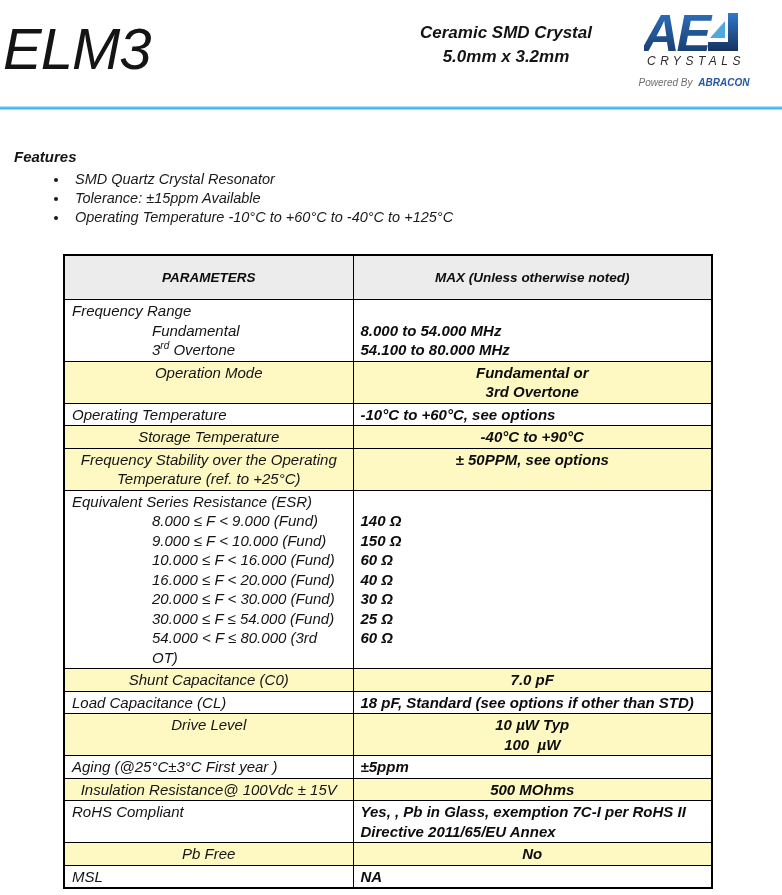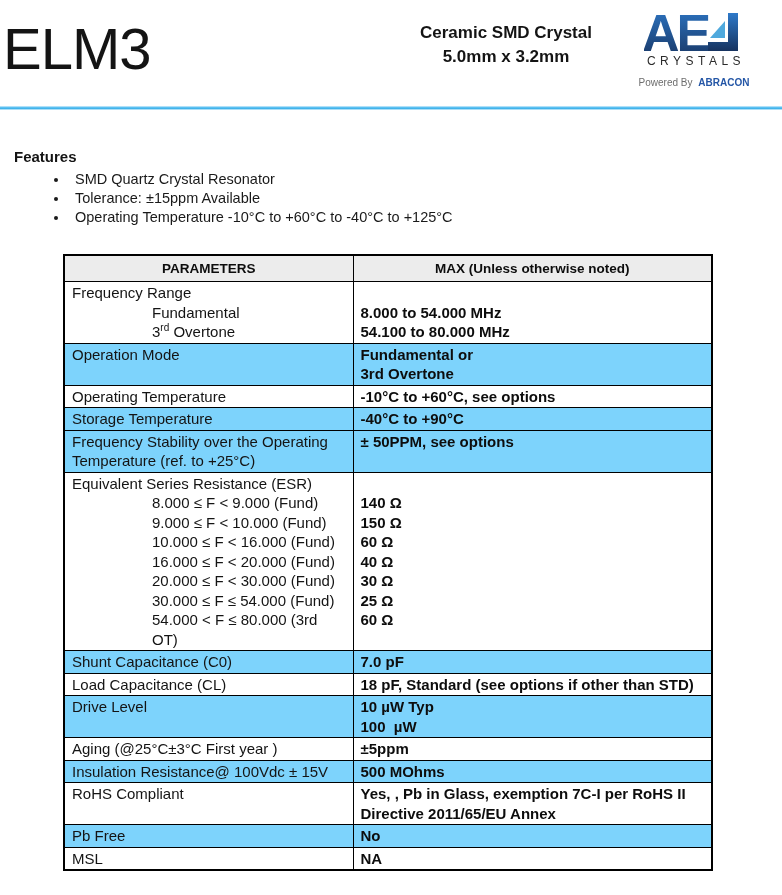--- a/index.html
+++ b/index.html
@@ -3,21 +3,21 @@
 <meta charset="utf-8">
 <style>
   * { margin: 0; padding: 0; box-sizing: border-box; }
   html, body { background: #ffffff; }
   body {
     width: 782px; height: 895px; overflow: hidden;
     font-family: "Liberation Sans", sans-serif;
     color: #111;
     position: relative;
   }
-  .page { width: 782px; height: 895px; position: relative; }
+  .page { width: 782px; height: 895px; position: relative; font-style: italic; }
 
   
   .header { position: relative; height: 106px; }
   .product-name {
     position: absolute; left: 3px; top: 20px;
     font-size: 58px; font-weight: 400; letter-spacing: -1px;
     color: #141414; line-height: 1;
   }
   .subtitle {
     position: absolute; left: 420px; top: 21px;
@@ -57,23 +57,23 @@
   }
   .spec-table td { border: 1px solid #000; vertical-align: top; }
   .spec-table col.c1 { width: 289px; }
   .spec-table col.c2 { width: 359px; }
   td.title {
     background: #29a9e8; color: #ffffff; font-weight: bold;
     font-size: 13.5px; text-align: center; padding: 2px 0; letter-spacing: 0.2px;
   }
   tr.colhead td {
     background: #ececec; font-weight: bold; font-size: 13.5px;
-    text-align: center; padding: 5px 0; color: #0d0d0d;
-  }
-  tbody tr.shade td { background: #7dd3fc; }
+    text-align: center; padding: 14px 0; color: #0d0d0d;
+  }
+  tbody tr.shade td { background: #fef9c3; text-align: center; }
   td.param, td.value { padding: 1px 7px; font-size: 15px; }
   td.param { color: #141414; }
   td.value { font-weight: bold; color: #0d0d0d; }
   .line { line-height: 19.5px; white-space: pre-wrap; }
   .line.indent { padding-left: 80px; }
   .line sup { font-size: 10px; line-height: 0; }
 </style>
 </head>
 <body>
 

